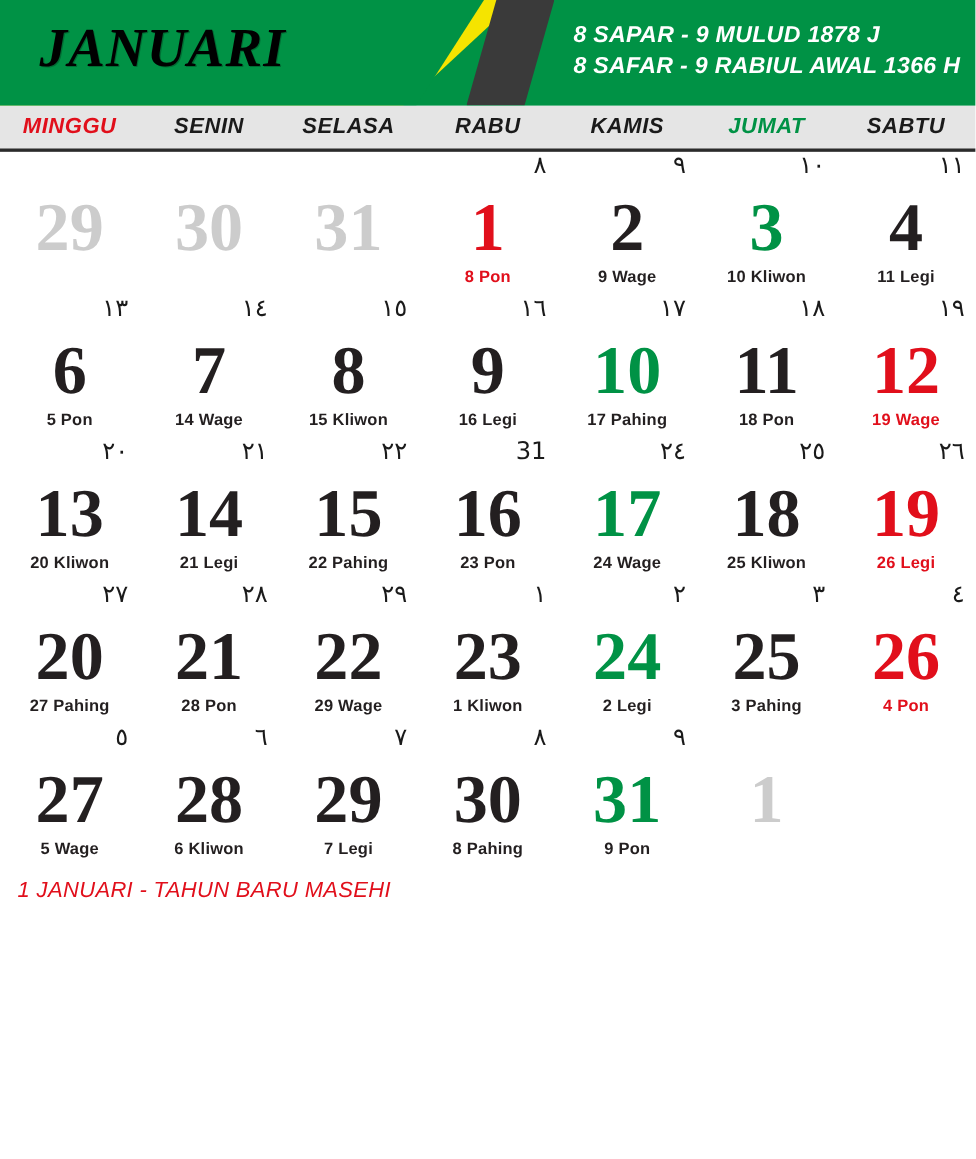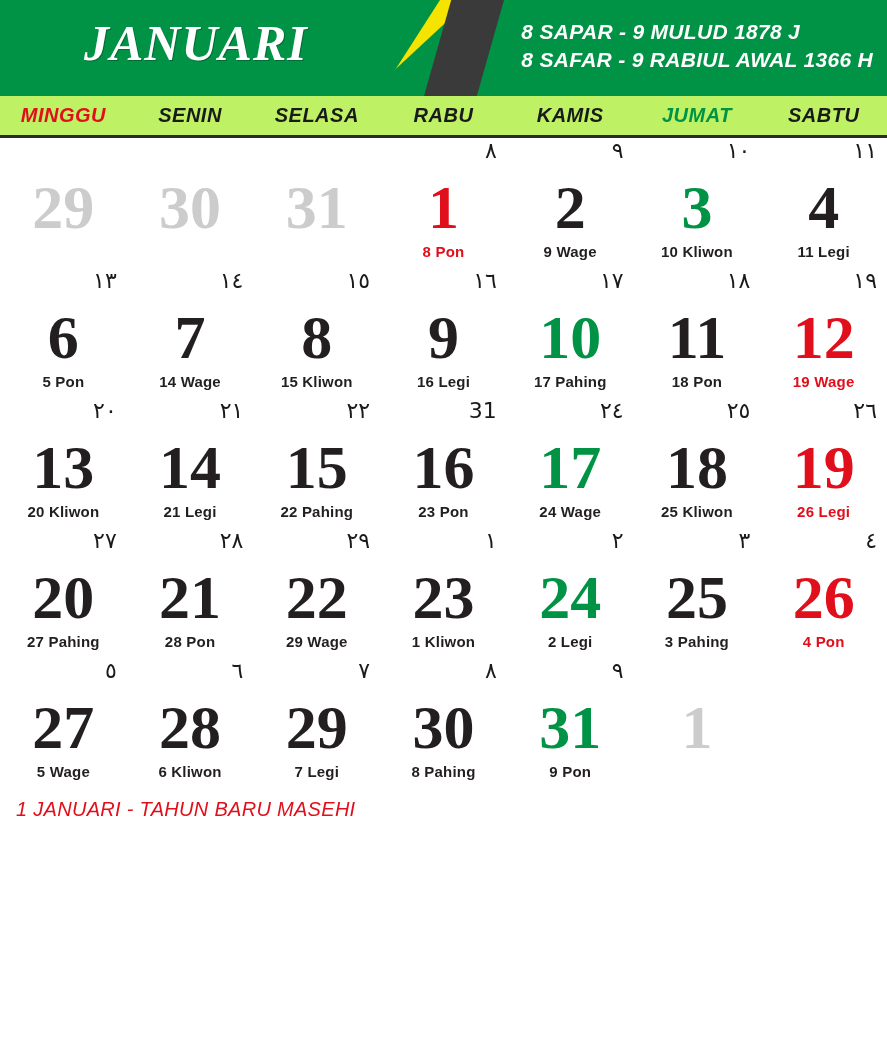--- a/index.html
+++ b/index.html
@@ -45,24 +45,23 @@
     clip-path: polygon(0 0, 100% 0, 86% 100%, 0 100%);
   }
   .month-title {
     position: absolute;
     left: 36px; top: 14px;
     font-family: "Liberation Serif", serif;
     font-weight: bold;
     font-style: italic;
     font-size: 50px;
     letter-spacing: 1px;
-    color: #ffffff;
+    color: #000000;
     z-index: 5;
     text-shadow: 1px 1px 0 rgba(0,0,0,0.25);
-    margin-left: 48px;
   }
   .header-right {
     position: absolute;
     right: 14px; top: 18px;
     text-align: left;
     color: #ffffff;
     z-index: 5;
     line-height: 1.35;
   }
   .header-right div {
@@ -73,21 +72,21 @@
     white-space: nowrap;
   }
 
   
   .daynames {
     display: grid;
     grid-template-columns: repeat(7, 1fr);
     height: 42px;
     align-items: center;
     border-bottom: 3px solid #2b2b2b;
-    background: #bef264;
+    background: #e5e5e5;
   }
   .dayname {
     text-align: center;
     font-size: 20px;
     font-weight: bold;
     font-style: italic;
     letter-spacing: 0.5px;
     color: #1a1a1a;
   }
   .dayname.sunday { color: #e10f1b; }

